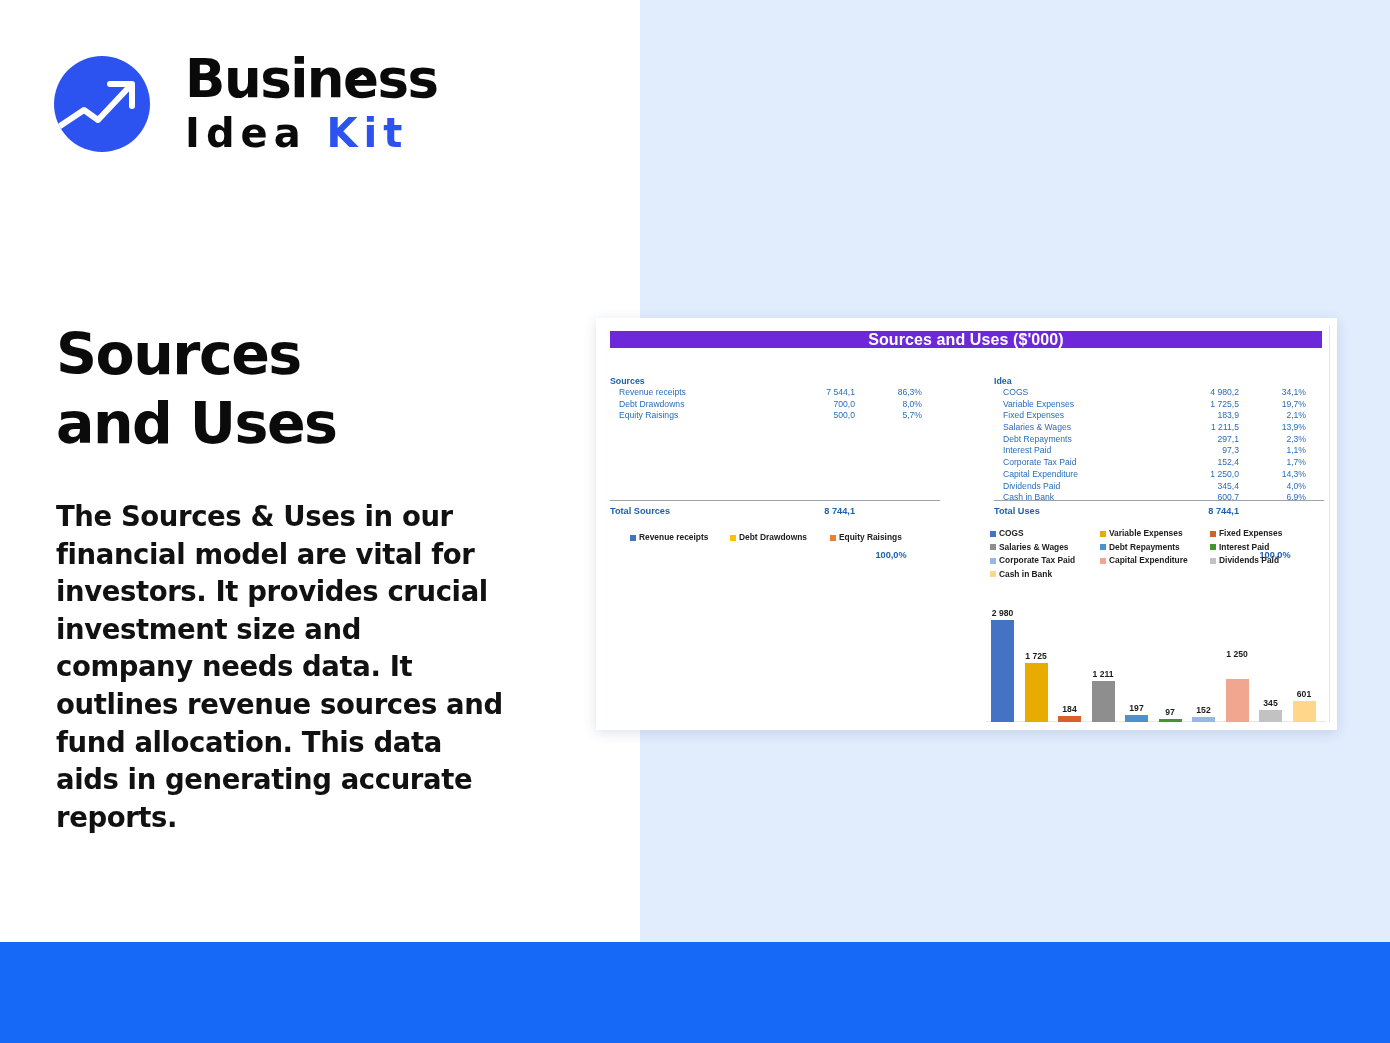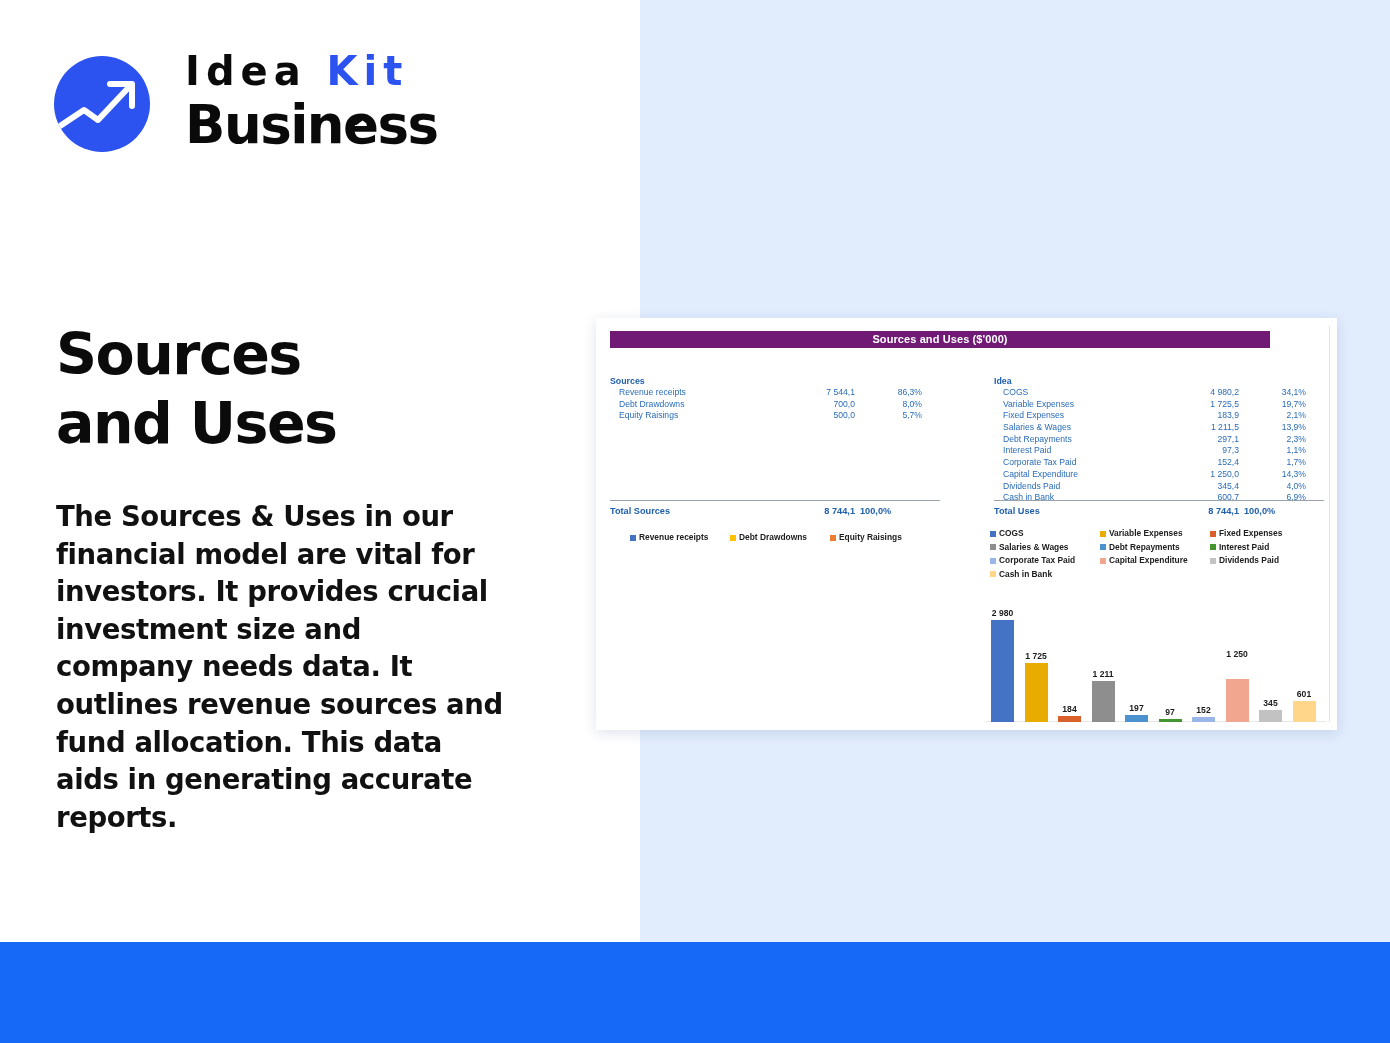--- a/index.html
+++ b/index.html
@@ -93,25 +93,25 @@
   
   #sheet {
     position: absolute; left: 596px; top: 318px;
     width: 741px; height: 412px;
     background: #ffffff;
     box-shadow: 0 3px 12px rgba(30,60,110,0.14);
     overflow: hidden;
   }
   #sheet-title {
     position: absolute; left: 14px; top: 13px;
-    width: 660px; height: 17px;
-    background: #701a75;
+    width: 712px; height: 17px;
+    background: #6d28d9;
     color: #ffffff;
     font-weight: bold;
-    font-size: 11px;
+    font-size: 16px;
     text-align: center;
     line-height: 17px;
     letter-spacing: 0.1px;
   }
 
   
   .tbl {
     position: absolute;
     font-size: 8.6px;
     color: #2a6cb8;
@@ -129,21 +129,21 @@
   .tbl-row .v2 { position: absolute; left: 250px; width: 62px; text-align: right; }
   .tbl-total {
     position: absolute;
     font-weight: bold;
     color: #1f5fad;
     font-size: 9.2px;
     height: 14px; line-height: 14px;
   }
   .tbl-total .nm { position: absolute; left: 0; }
   .tbl-total .v1 { position: absolute; left: 150px; width: 95px; text-align: right; }
-  .tbl-total .v2 { position: absolute; left: 250px; width: 62px; text-align: left; }
+  .tbl-total .v2 { position: absolute; left: 250px; width: 62px; text-align: center; margin-top: 44px; }
   .rule {
     position: absolute;
     height: 1px;
     background: #9aa3ad;
   }
 
   
   .legend { position: absolute; font-size: 8.4px; font-weight: bold; color: #202020; }
   .legend-item { position: absolute; white-space: nowrap; }
   .legend-item .sw {
@@ -191,25 +191,25 @@
               <circle cx="48" cy="48" r="48"></circle>
             </clipPath>
         </defs>
         <g clip-path="url(#cc)">
           <path d="M6 70 L30 54 L44 64 L76 30" fill="none" stroke="#ffffff" stroke-width="6" stroke-linecap="round" stroke-linejoin="round"></path>
           <path d="M56 28 L78 28 L78 50" fill="none" stroke="#ffffff" stroke-width="6" stroke-linecap="round" stroke-linejoin="round"></path>
         </g>
       </svg>
     </div>
     <div id="logo-words">
-      <div id="logo-idea"><span>Idea</span><span> </span><span class="kit">Kit</span></div>
       <div id="logo-business">
         <span>Business</span>
         <span id="logo-circumflex">^</span>
       </div>
+      <div id="logo-idea"><span>Idea</span><span> </span><span class="kit">Kit</span></div>
     </div>
   </div>
 
   <h1 id="headline" style="white-space:pre-line">Sources
 and Uses</h1>
   <p id="bodytext">The Sources &amp; Uses in our financial model are vital for investors. It provides crucial investment size and company needs data. It outlines revenue sources and fund allocation. This data aids in generating accurate reports.</p>
 
   <div id="sheet">
 
     <div id="sheet-title">Sources and Uses ($'000)</div>

